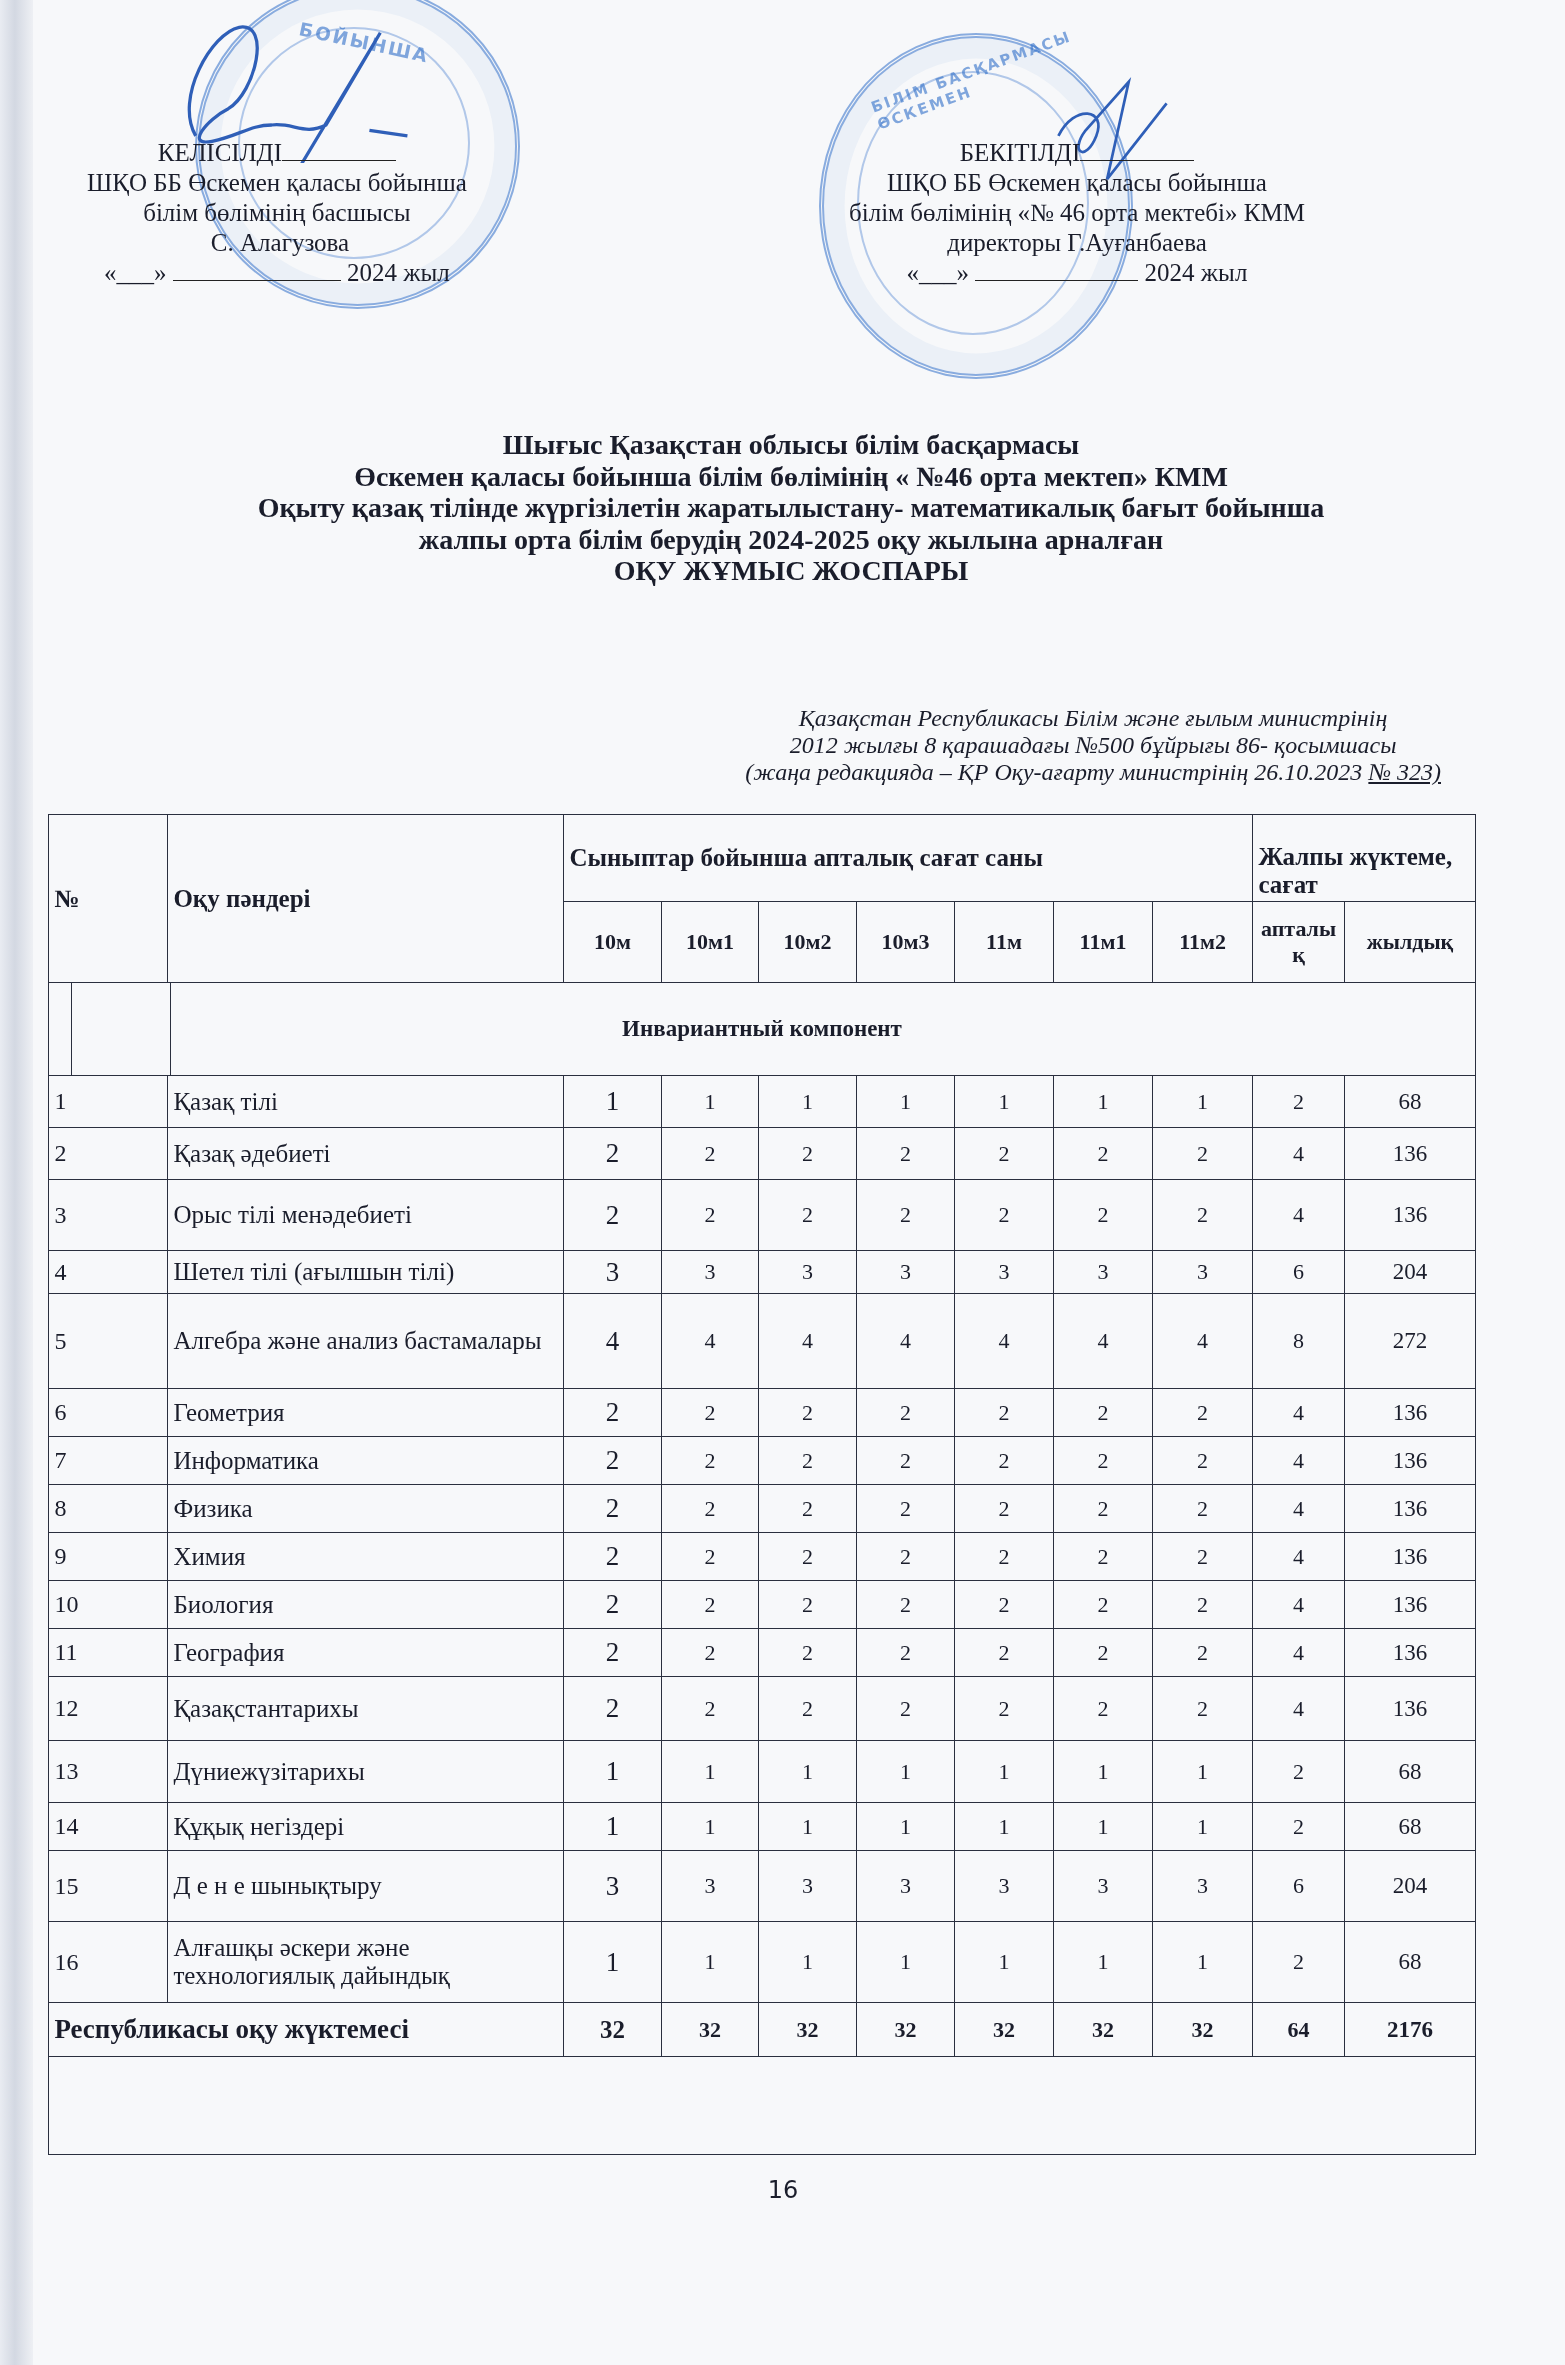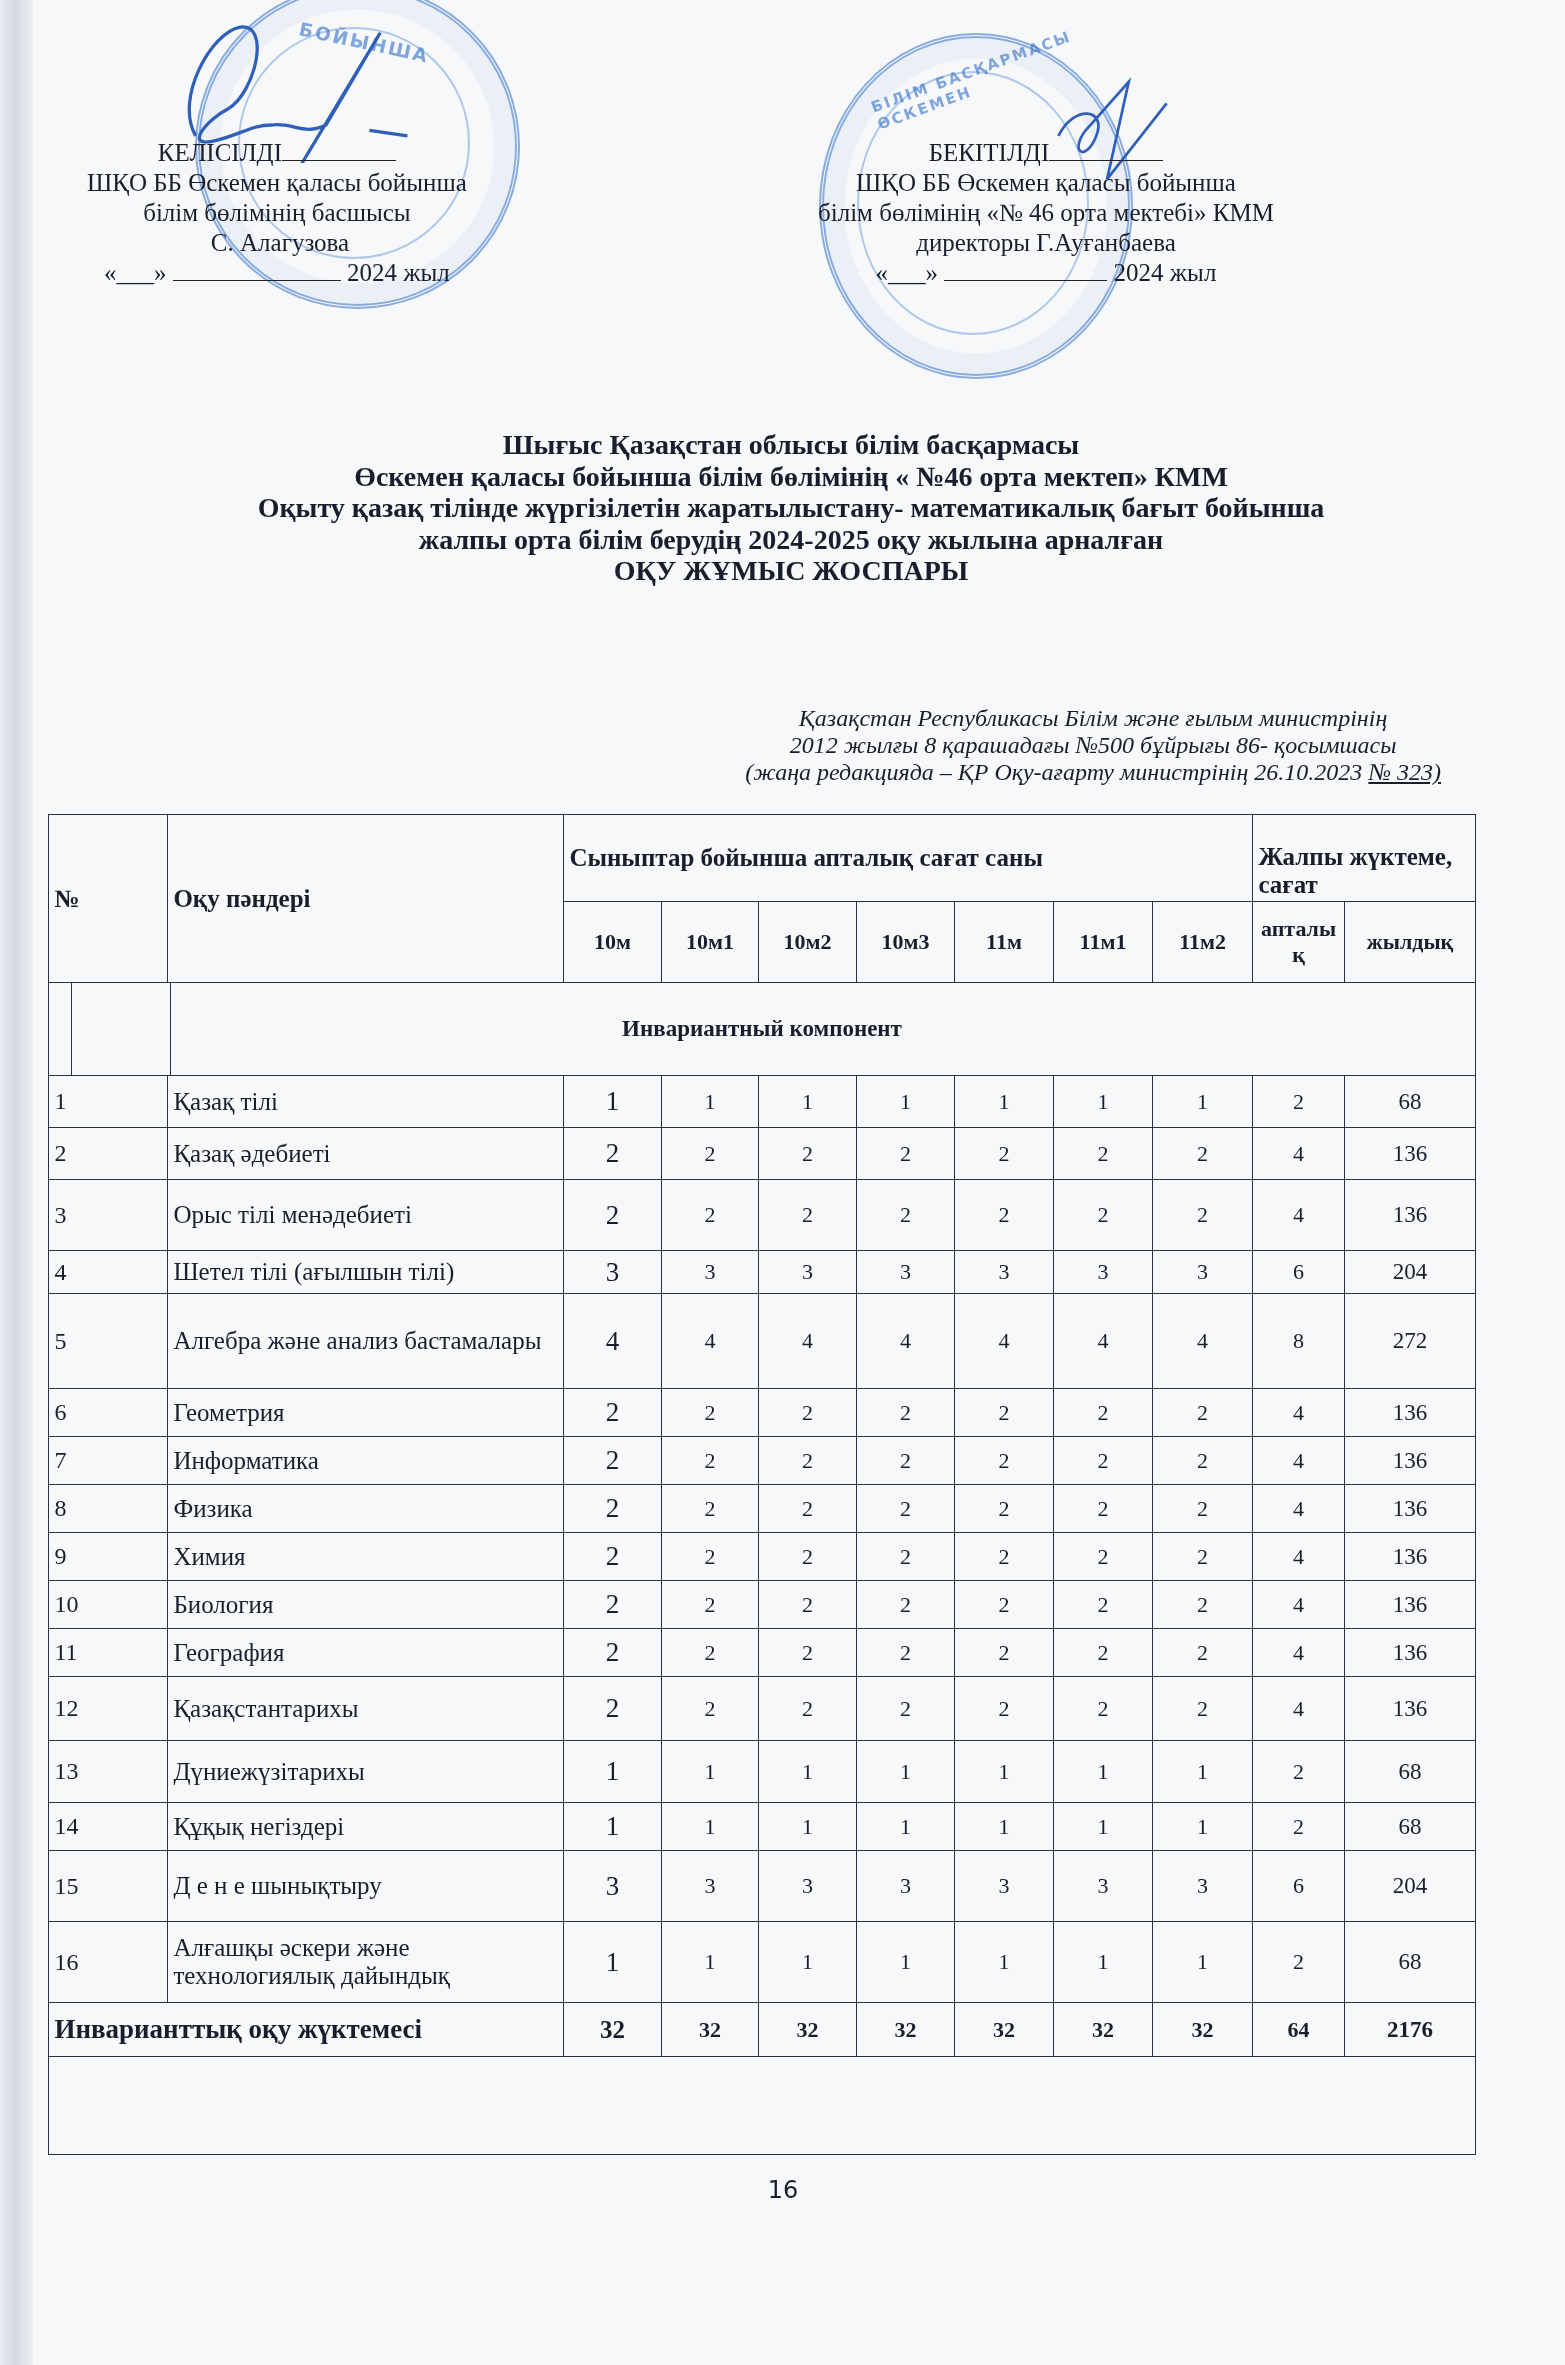--- a/index.html
+++ b/index.html
@@ -90,21 +90,21 @@
 </svg>
 
 <div class="approval" style="left:87px; top:138px;">
   <div class="line"><span>КЕЛІСІЛДІ</span><span class="uline" style="width:114px;"></span></div>
   <div class="line">ШҚО ББ  Өскемен қаласы бойынша</div>
   <div class="line">білім бөлімінің басшысы</div>
   <div class="line" style="white-space:pre;"> С. Алагузова</div>
   <div class="line"><span>«___»</span> <span class="uline" style="width:168px;"></span> <span>2024 жыл</span></div>
 </div>
 
-<div class="approval" style="left:818px; top:138px;">
+<div class="approval" style="left:849px; top:138px;">
   <div class="line"><span>БЕКІТІЛДІ</span><span class="uline" style="width:114px;"></span></div>
   <div class="line">ШҚО ББ  Өскемен қаласы бойынша</div>
   <div class="line">білім бөлімінің  «№ 46 орта мектебі» КММ</div>
   <div class="line">директоры  Г.Ауғанбаева</div>
   <div class="line"><span>«___»</span> <span class="uline" style="width:163px;"></span> <span>2024 жыл</span></div>
 </div>
 
 <div class="title-block">
   <div>Шығыс Қазақстан облысы білім басқармасы</div>
   <div>Өскемен қаласы бойынша білім бөлімінің « №46 орта мектеп» КММ</div>
@@ -363,21 +363,21 @@
         <td class="val">1</td>
         <td class="val">1</td>
         <td class="val">1</td>
         <td class="val">1</td>
         <td class="val">2</td>
         <td class="val yr">68</td>
       </tr>
     </tbody>
   <tbody>
       <tr class="total" style="height:54px;">
-    <td colspan="2" class="label">Инварианттық оқу жүктемесі</td>
+    <td colspan="2" class="label">Республикасы оқу жүктемесі</td>
     <td class="val first">32</td>
     <td class="val">32</td>
     <td class="val">32</td>
     <td class="val">32</td>
     <td class="val">32</td>
     <td class="val">32</td>
     <td class="val">32</td>
     <td class="val">64</td>
     <td class="val yr">2176</td>
   </tr>

